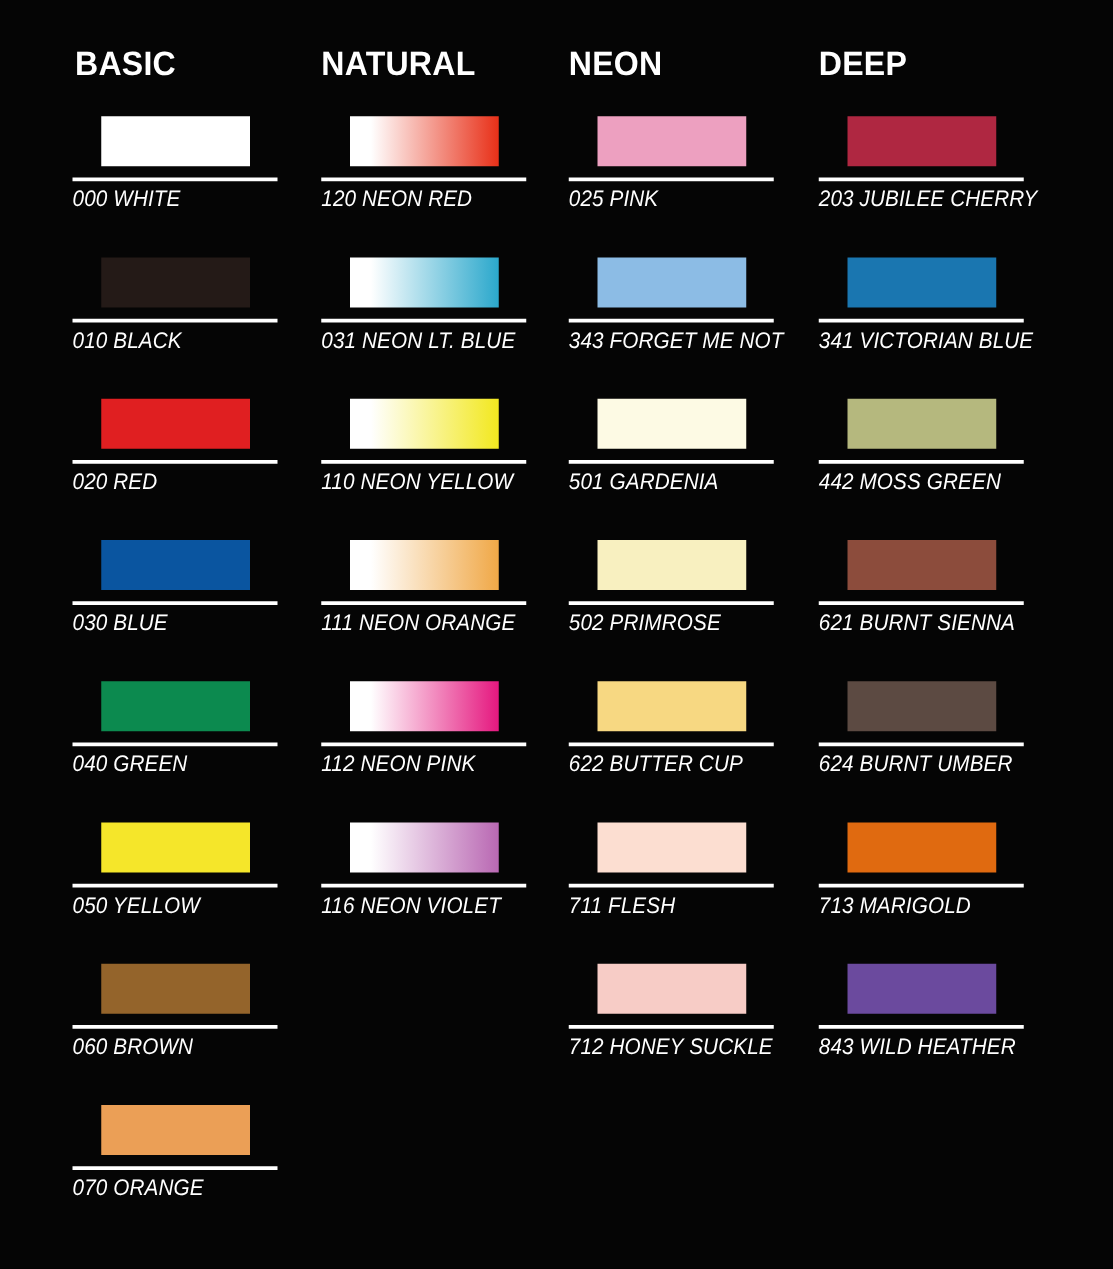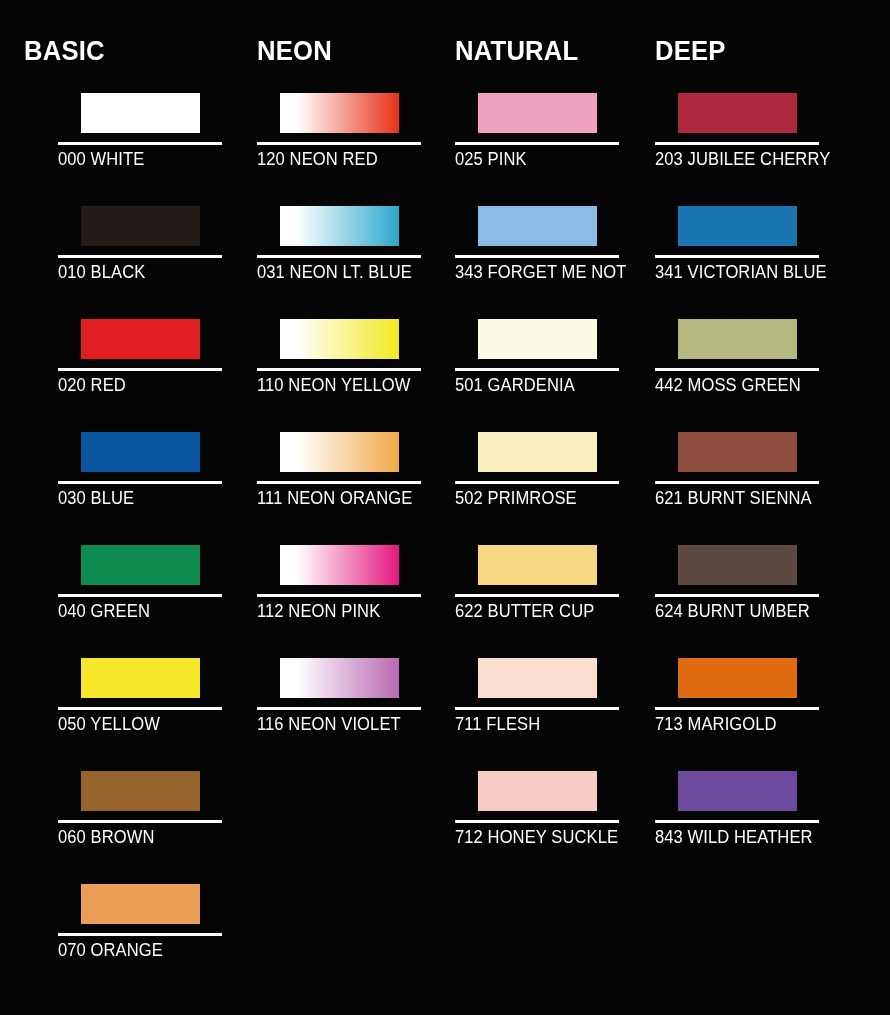--- a/index.html
+++ b/index.html
@@ -29,21 +29,21 @@
     position: absolute;
     top: 36px;
     left: 0;
     width: 890px;
     display: flex;
   }
   .col-head {
     width: 199px;
     box-sizing: border-box;
   }
-  .col-head:nth-child(1) { padding-left: 24px; }
+  .col-head:nth-child(1) { padding-left: 60px; }
   .col-head:nth-child(2) { padding-left: 58px; }
   .col-head:nth-child(3) { padding-left: 57px; }
   .col-head:nth-child(4) { padding-left: 58px; }
   .col-head-label {
     display: block;
     font-family: "Liberation Sans", sans-serif;
     font-weight: 700;
     font-size: 27px;
     line-height: 30px;
     letter-spacing: 0.2px;
@@ -67,20 +67,21 @@
   }
   .column:nth-child(1) { padding-left: 58px; }
   .column:nth-child(2) { padding-left: 58px; }
   .column:nth-child(3) { padding-left: 57px; }
   .column:nth-child(4) { padding-left: 58px; }
 
   .cell {
     position: relative;
     height: 113px;
     width: 164px;
+    font-style: italic;
   }
 
   .swatch {
     position: absolute;
     top: 3px;
     left: 23px;
     width: 119px;
     height: 40px;
   }
 
@@ -112,26 +113,26 @@
 </head>
 <body>
 
 <div id="chart">
 
   <div class="headers">
     <div class="col-head">
       <span class="col-head-label">BASIC</span>
     </div>
     <div class="col-head">
+      <span class="col-head-label">NATURAL</span>
+    </div>
+    <div class="col-head">
       <span class="col-head-label">NEON</span>
     </div>
     <div class="col-head">
-      <span class="col-head-label">NATURAL</span>
-    </div>
-    <div class="col-head">
       <span class="col-head-label">DEEP</span>
     </div>
   </div>
 
   <div class="grid" id="grid">
       <div class="column">
         <div class="cell">
           <div class="swatch" style="background: rgb(255, 255, 255);"></div>
           <div class="rule" style="background: rgb(255, 255, 255);"></div>
           <div class="cell-label">000 WHITE</div>

